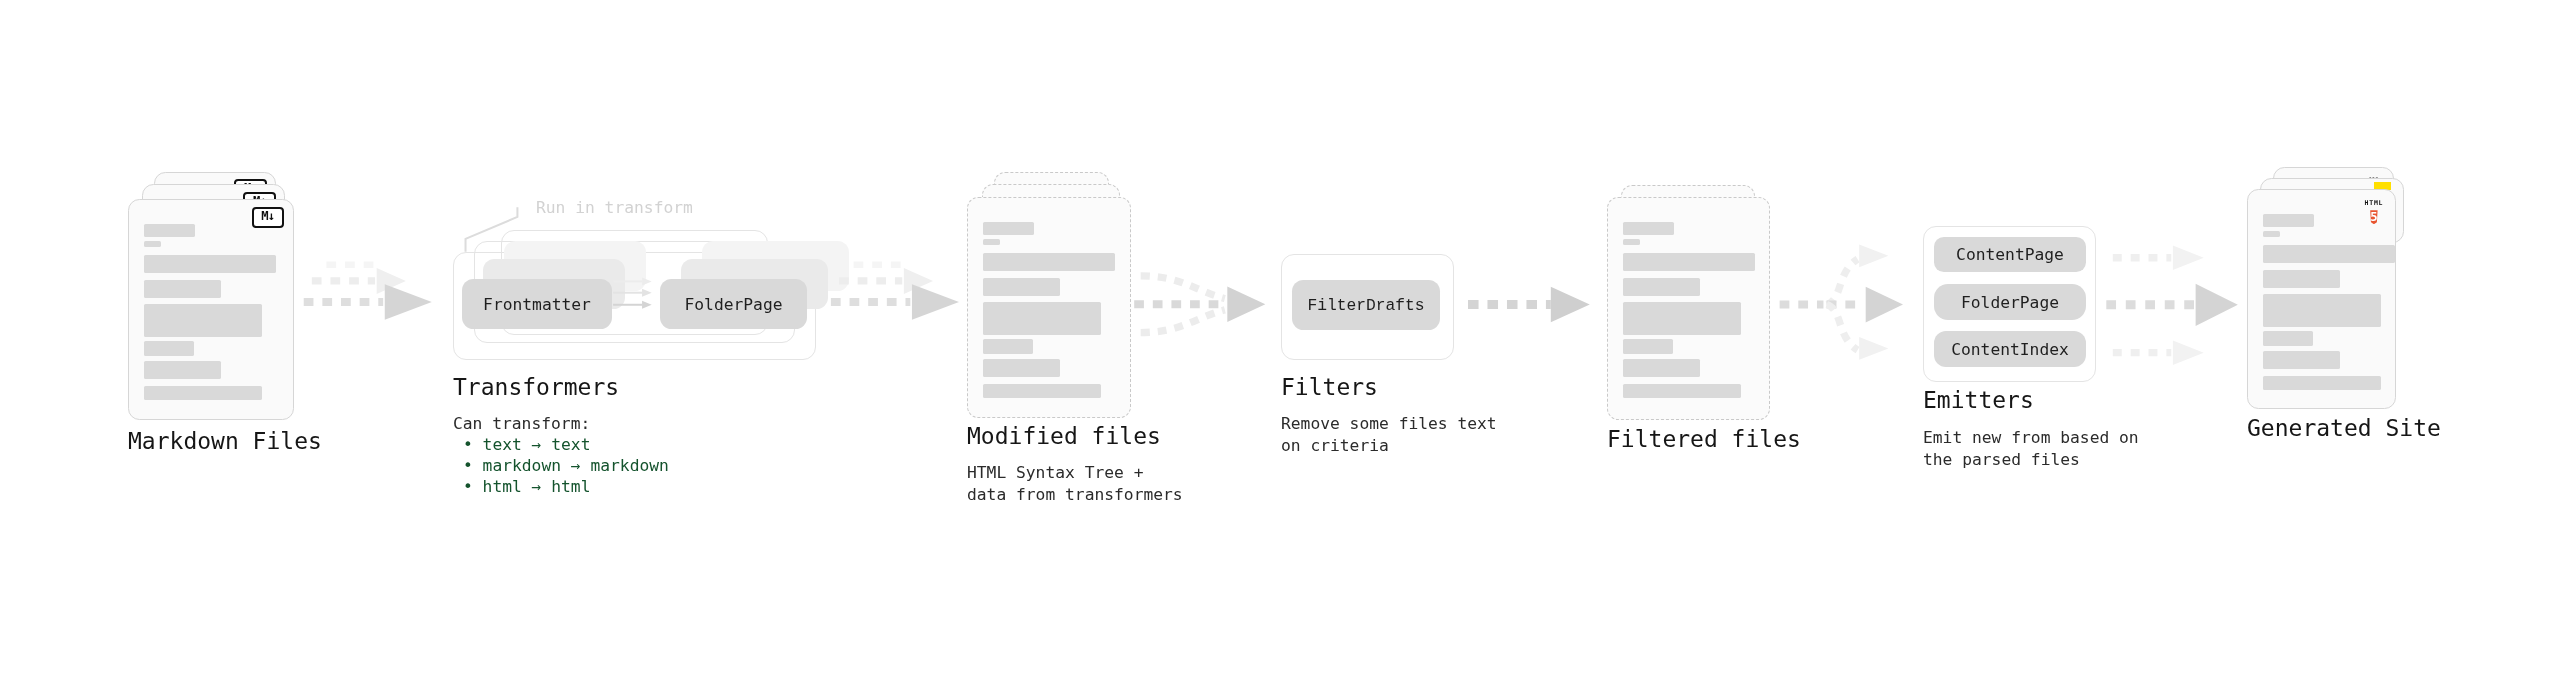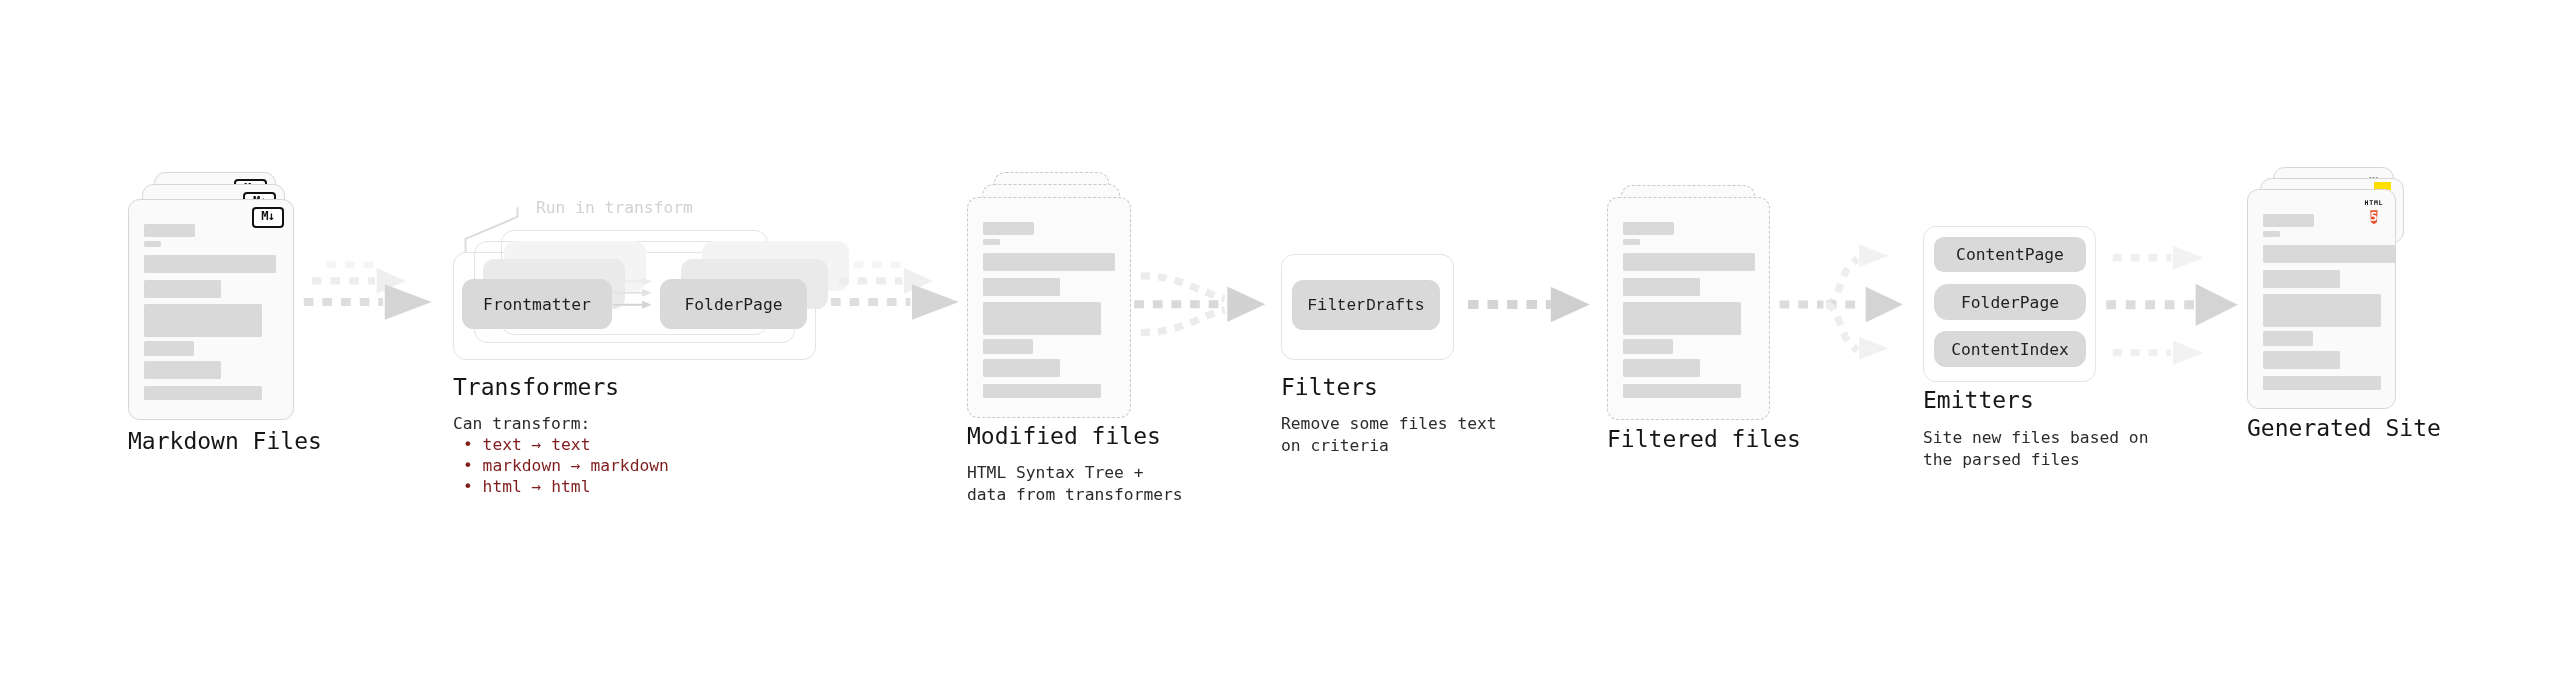--- a/index.html
+++ b/index.html
@@ -31,21 +31,21 @@
   
   .outline-box{position:absolute;border:1.6px solid #e4e4e4;border-radius:13px;box-sizing:border-box;background:transparent;}
   .pill{position:absolute;background:#d9d9d9;border-radius:11.4px;display:flex;align-items:center;justify-content:center;
         font-size:16.3px;color:#1f1f1f;box-sizing:border-box;}
   .pill.ghost1{background:#eaeaea;}
   .pill.ghost2{background:#f4f4f4;}
 
   
   .stage-label{position:absolute;font-size:23px;font-weight:500;color:#161616;line-height:1.1;white-space:nowrap;}
   .stage-desc{position:absolute;font-size:16.3px;color:#2b2b2b;line-height:22px;white-space:pre-line;}
-  .bullet-list{position:absolute;font-size:16.3px;color:#7f1d1d;line-height:21px;list-style:none;margin:0;padding:0;white-space:nowrap;}
+  .bullet-list{position:absolute;font-size:16.3px;color:#14532d;line-height:21px;list-style:none;margin:0;padding:0;white-space:nowrap;}
   .callout-text{position:absolute;font-size:16.3px;color:#d2d2d2;white-space:nowrap;}
 
   .abs{position:absolute;}
   svg{display:block;overflow:visible;}
 </style>
 </head>
 <body>
 
 <div id="canvas">
 
@@ -189,21 +189,21 @@
     <polygon points="100,122 136,136 100,150" fill="#f1f1f1"></polygon>
   </svg>
 
   <div>
     <div class="outline-box" style="left:1923px;top:226px;width:173px;height:156px;"></div>
     <div class="pill" style="left:1934px;top:237px;width:152px;height:35px;border-radius:9.8px;">ContentPage</div>
     <div class="pill" style="left:1934px;top:284px;width:152px;height:36px;border-radius:14px;">FolderPage</div>
     <div class="pill" style="left:1934px;top:331px;width:152px;height:36px;border-radius:12px;">ContentIndex</div>
   </div>
   <div class="stage-label" style="left:1923px;top:388px;">Emitters</div>
-  <div class="stage-desc" style="left:1923px;top:427px;">Site new files based on
+  <div class="stage-desc" style="left:1923px;top:427px;">Emit new from based on
 the parsed files</div>
 
   <svg class="abs" style="left:2106px;top:235px;" width="137" height="138" viewBox="0 0 168 170">
     <line x1="8" y1="28" x2="80" y2="28" stroke="#efefef" stroke-width="9" stroke-dasharray="11 11"></line>
     <polygon points="82,13 120,28 82,43" fill="#f2f2f2"></polygon>
     <line x1="0" y1="86" x2="108" y2="86" stroke="#dcdcdc" stroke-width="11" stroke-dasharray="12 12"></line>
     <polygon points="110,60 162,86 110,112" fill="#d4d4d4"></polygon>
     <line x1="8" y1="145" x2="80" y2="145" stroke="#efefef" stroke-width="9" stroke-dasharray="11 11"></line>
     <polygon points="82,130 120,145 82,160" fill="#f2f2f2"></polygon>
   </svg>

